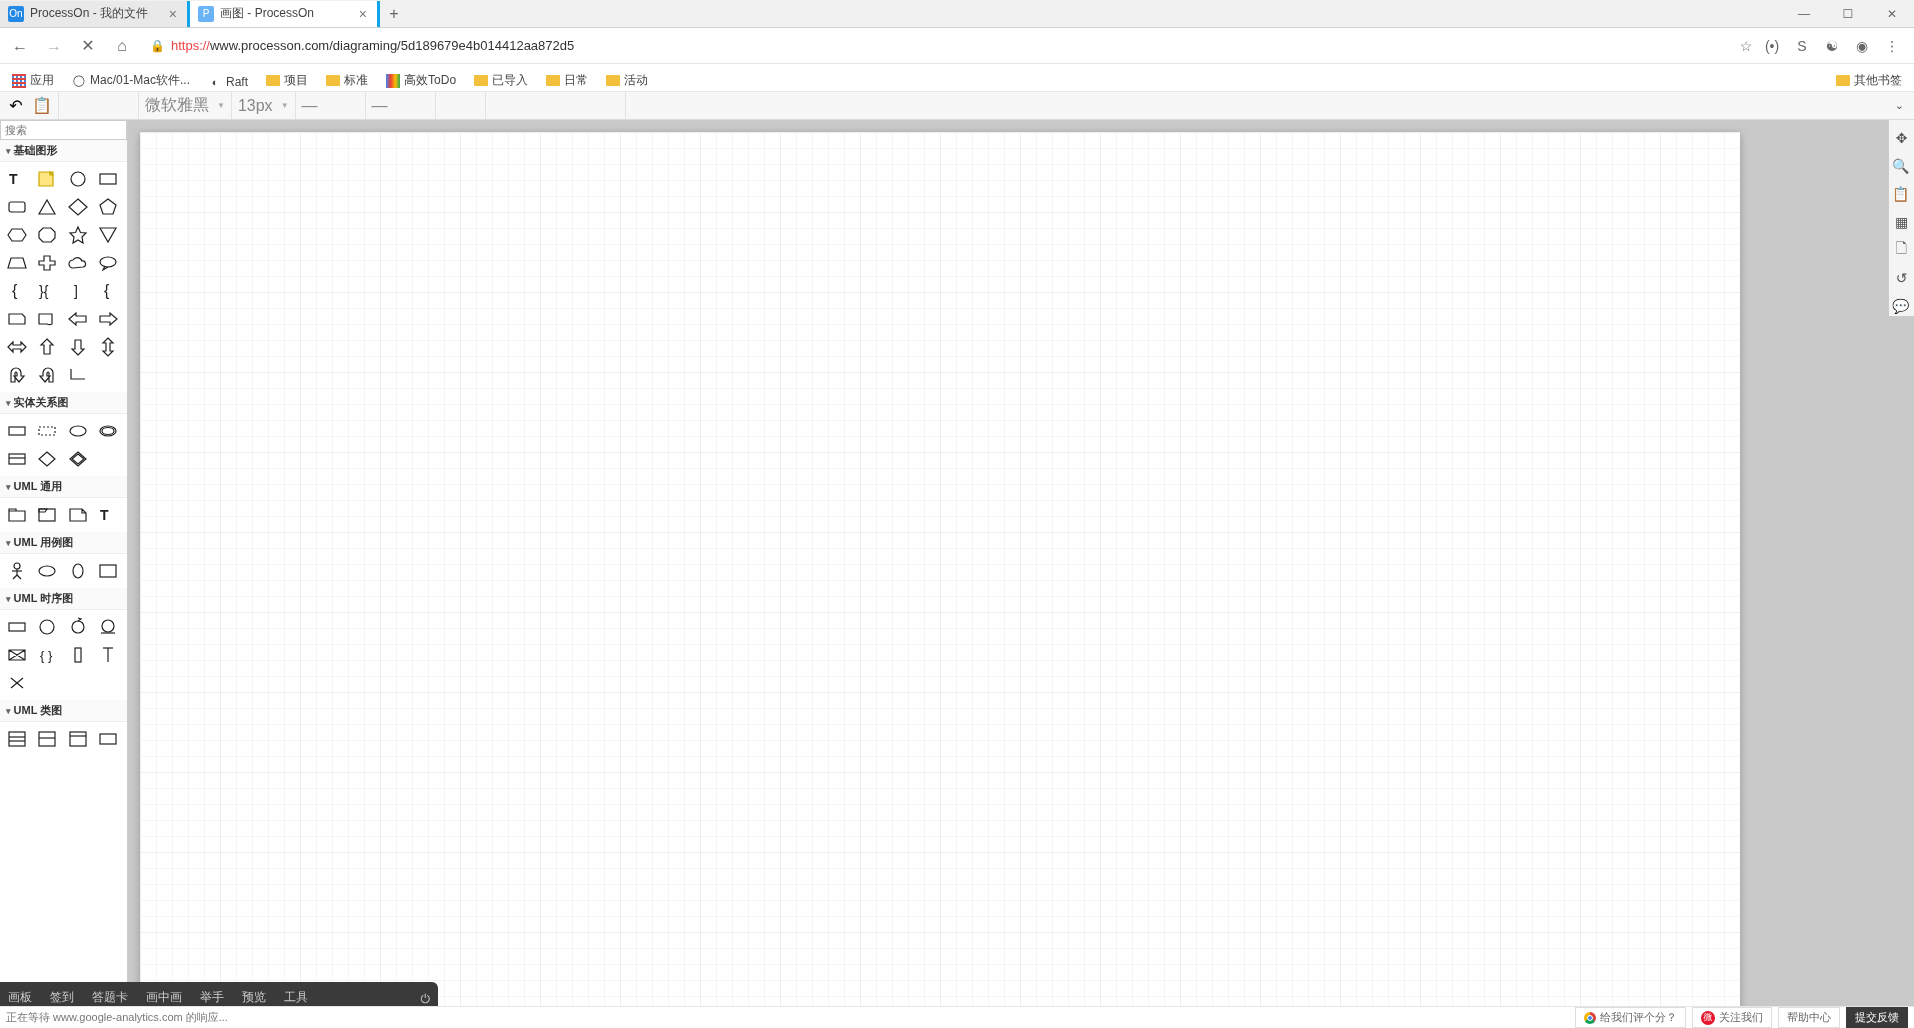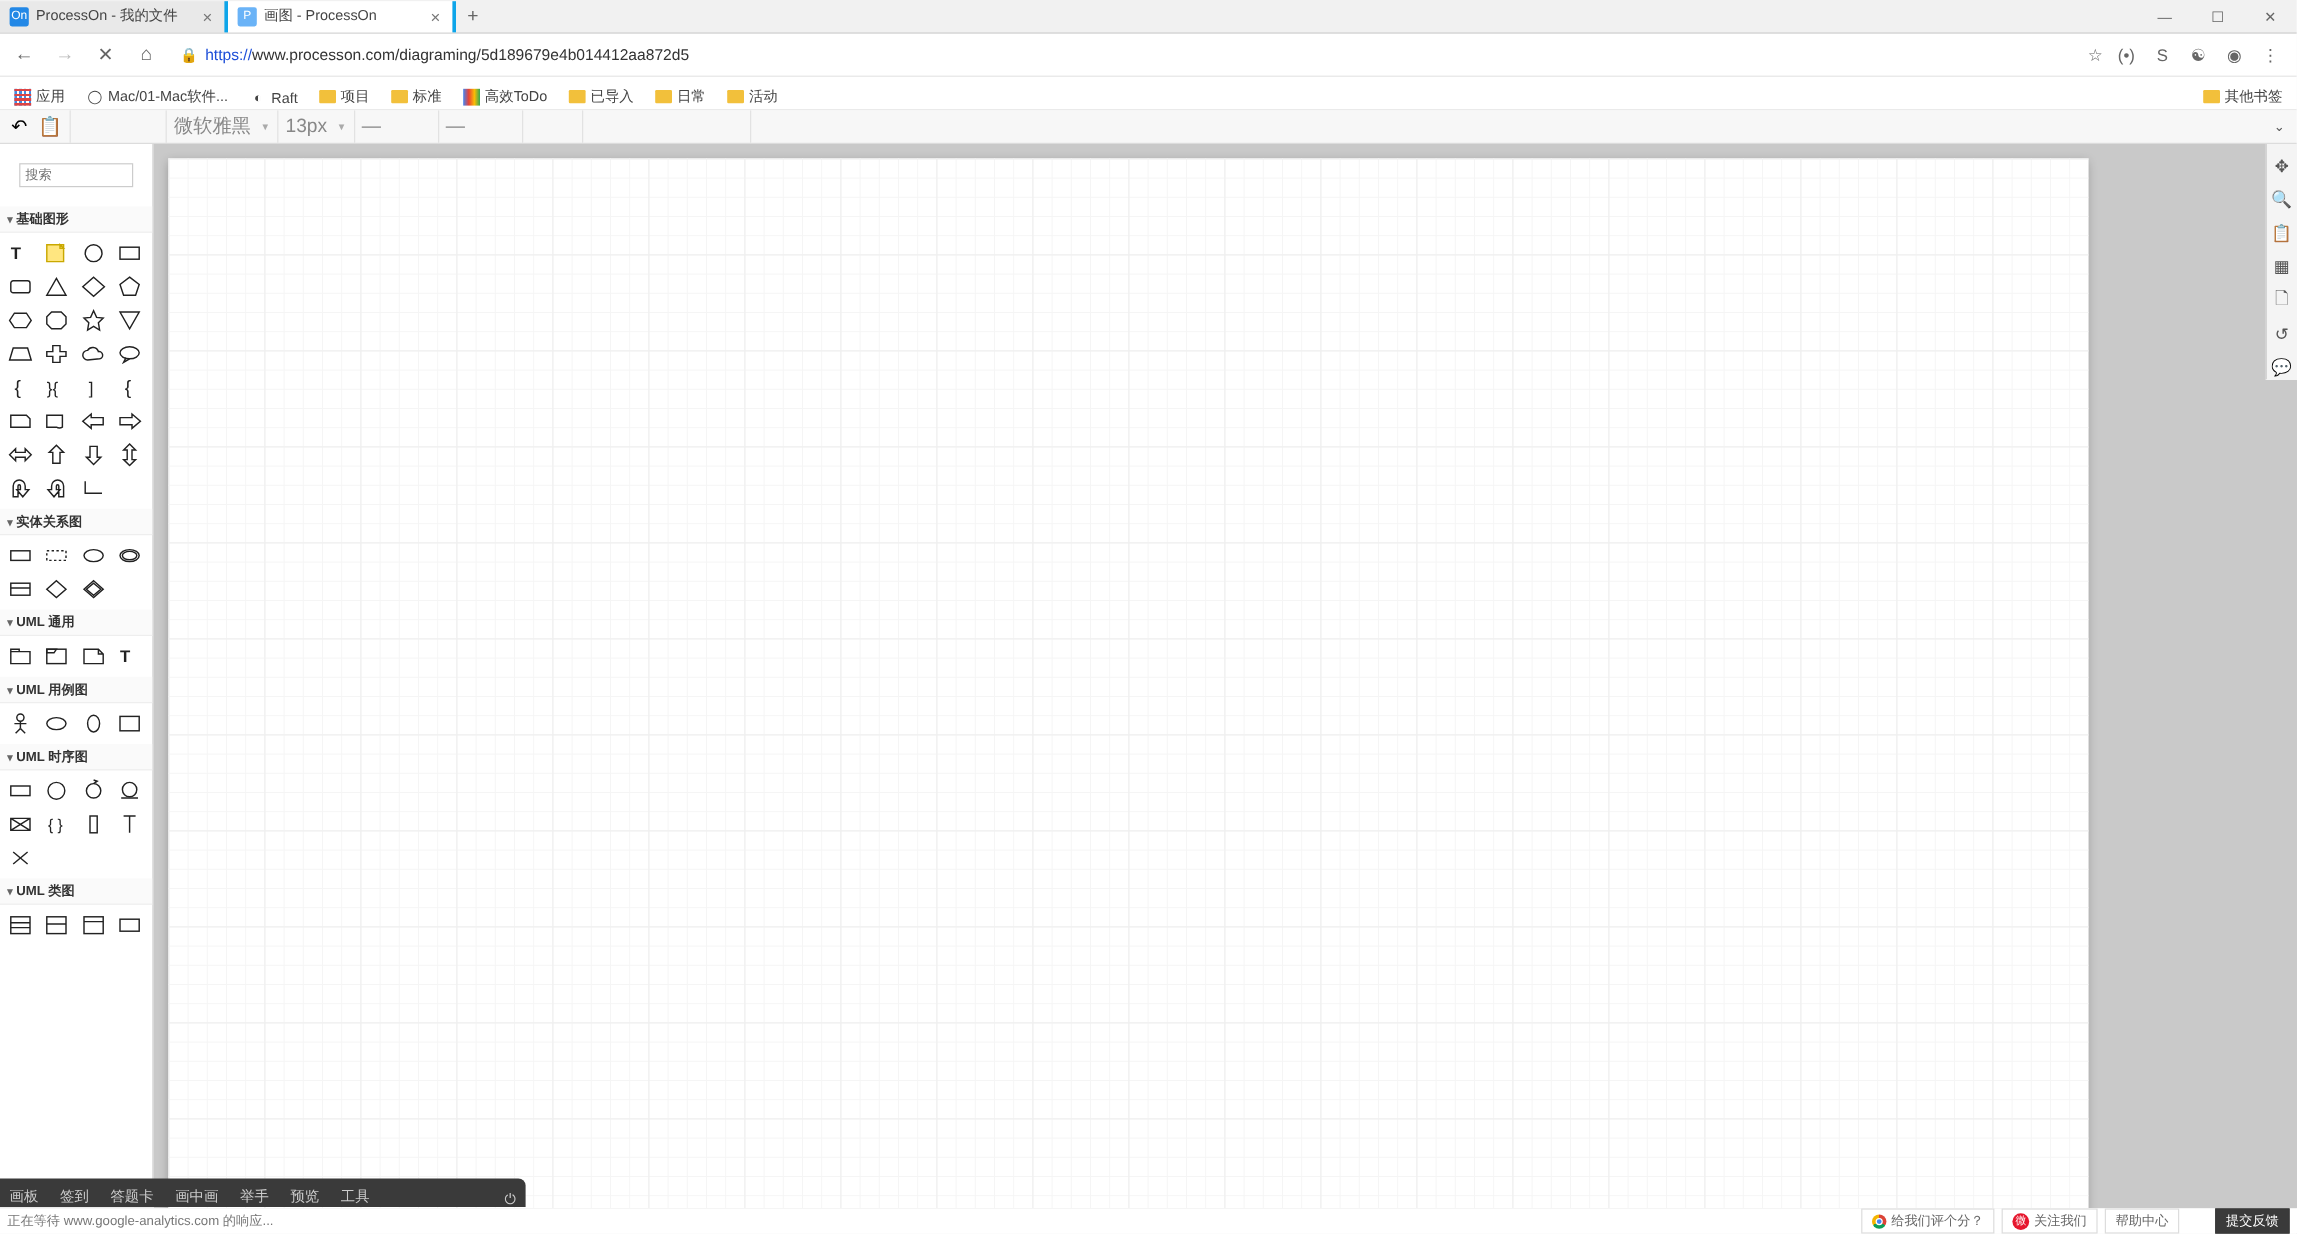--- a/index.html
+++ b/index.html
@@ -14,21 +14,21 @@
 .tab .tab-close { font-size: 14px; color: #777; padding: 0 2px; cursor: pointer; }
 .new-tab { width: 28px; text-align: center; color: #666; font-size: 16px; cursor: pointer; }
 .win-controls { margin-left: auto; display: flex; }
 .win-controls span { width: 44px; text-align: center; color: #666; font-size: 12px; line-height: 28px; cursor: pointer; }
 
 .addr-bar { height: 36px; display: flex; align-items: center; padding: 0 6px; gap: 6px; border-bottom: 1px solid #e5e5e5; }
 .nav-btn { width: 28px; height: 28px; display: inline-flex; align-items: center; justify-content: center; color: #666; font-size: 16px; cursor: pointer; border-radius: 14px; }
 .nav-btn.disabled { color: #bbb; }
 .url-box { flex: 1; height: 28px; display: flex; align-items: center; padding: 0 8px; font-size: 13px; color: #333; border-radius: 14px; }
 .url-box .lock { color: #777; margin-right: 6px; font-size: 12px; }
-.url-box .proto { color: #1d4ed8; }
+.url-box .proto { color: #ef4444; }
 .url-right { display: flex; gap: 10px; padding-right: 6px; }
 .ext-icon { width: 20px; height: 20px; display: inline-flex; align-items: center; justify-content: center; color: #666; font-size: 14px; cursor: pointer; }
 
 .bookmarks { height: 28px; display: flex; align-items: flex-end; padding: 0 8px; gap: 10px; font-size: 12px; color: #444; border-bottom: 1px solid #e5e5e5; }
 .bm-item { display: flex; align-items: center; gap: 4px; cursor: pointer; padding: 2px 4px; }
 .bm-folder { width: 14px; height: 11px; background: #f2c03b; border-radius: 1px; display: inline-block; }
 .bm-icon { width: 14px; height: 14px; display: inline-flex; align-items: center; justify-content: center; font-size: 11px; }
 .bm-apps { background: repeating-linear-gradient(#d44 0 2px, transparent 2px 4px), repeating-linear-gradient(90deg, #48d 0 2px, transparent 2px 4px); width: 14px; height: 14px; }
 .bm-right { margin-left: auto; display: flex; align-items: center; gap: 6px; }
 
@@ -38,21 +38,21 @@
 .tb-btn { min-width: 20px; height: 20px; display: inline-flex; align-items: center; justify-content: center; cursor: pointer; }
 .tb-text { font-size: 16px; color: #888; }
 .tb-dropdown { font-size: 8px; color: #aaa; margin-left: 2px; }
 .tb-toggle { margin-left: auto; padding: 0 10px; cursor: pointer; font-size: 11px; color: #555; }
 
 
 .workspace { position: absolute; top: 120px; bottom: 22px; left: 0; right: 0; background: #c9c9c9; }
 .shape-panel { position: absolute; left: 0; top: 0; bottom: 0; width: 128px; background: #fff; border-right: 1px solid #ccc; overflow-y: auto; }
 .shape-panel::-webkit-scrollbar { width: 8px; }
 .shape-panel::-webkit-scrollbar-thumb { background: #bbb; }
-.search-box { margin: 16px; }
+.search-box { margin: 0; }
 .search-box input { width: 100%; height: 20px; font-size: 11px; padding: 0 4px; border: 1px solid #ccc; }
 .shape-cat { font-size: 11px; font-weight: bold; color: #333; padding: 3px 6px; background: #fafafa; border-bottom: 1px solid #eee; cursor: pointer; }
 .shape-cat::before { content: "▾"; font-size: 9px; margin-right: 3px; color: #666; }
 .shape-grid { display: grid; grid-template-columns: repeat(4, 1fr); gap: 2px; padding: 4px; }
 .shape-item { width: 26px; height: 26px; display: flex; align-items: center; justify-content: center; cursor: pointer; border-radius: 2px; }
 .shape-item svg { width: 22px; height: 20px; stroke: #222; stroke-width: 1.2; fill: none; }
 .note-shape { fill: #ffe680 !important; stroke: #c9a800; }
 
 
 .canvas-area { position: absolute; left: 128px; right: 0; top: 0; bottom: 0; overflow: auto; background: #c9c9c9; }
@@ -72,21 +72,21 @@
 
 .bottom-bar { position: absolute; left: 0; bottom: 22px; height: 24px; width: 438px; background: #3a3a3a; color: #ccc; font-size: 12px; display: flex; align-items: flex-end; padding: 0 8px; gap: 18px; border-radius: 0 6px 0 0; }
 .bottom-bar span { cursor: pointer; }
 .bottom-bar .power { margin-left: auto; }
 
 
 .status-line { position: absolute; bottom: 0; left: 0; right: 0; height: 22px; background: #fff; border-top: 1px solid #e5e5e5; display: flex; align-items: center; font-size: 11px; color: #666; padding: 0 6px; }
 .status-line .loading { color: #777; }
 .status-right { margin-left: auto; display: flex; gap: 6px; align-items: center; }
 .status-btn { padding: 2px 8px; border: 1px solid #ddd; cursor: pointer; display: flex; align-items: center; gap: 4px; background: #fff; }
-.status-btn.dark { background: #3a3a3a; color: #fff; border-color: #3a3a3a; margin-left: 24px; }
+.status-btn.dark { background: #3a3a3a; color: #fff; border-color: #3a3a3a; }
 .chrome-icon { width: 12px; height: 12px; border-radius: 50%; background: conic-gradient(#db4437 0 120deg,#0f9d58 120deg 240deg,#f4b400 240deg 360deg); position: relative; }
 .chrome-icon::after { content:""; position:absolute; inset:3px; background:#4285f4; border:1px solid #fff; border-radius:50%; }
 .weibo-icon { width: 14px; height: 14px; background:#e6162d; border-radius:50%; color:#fff; font-size:9px; display:inline-flex; align-items:center; justify-content:center; }
 </style>
 </head>
 <body>
 
 <div class="browser-tabs">
   <div class="tab">
     <span class="favicon">On</span>

